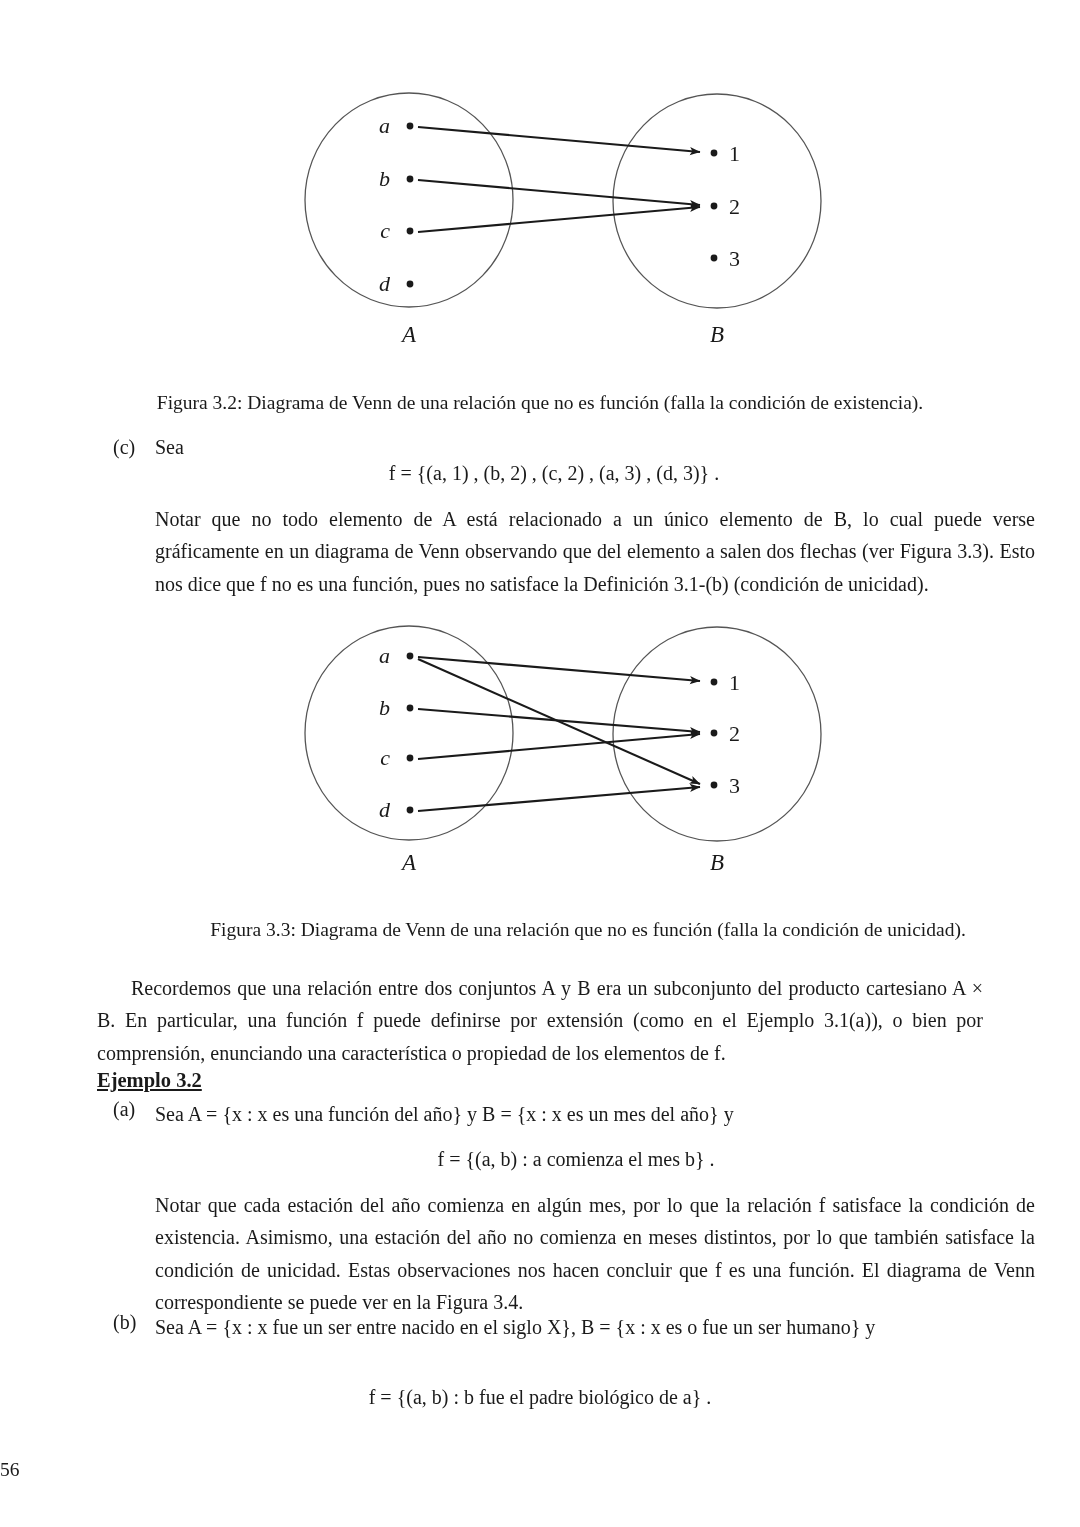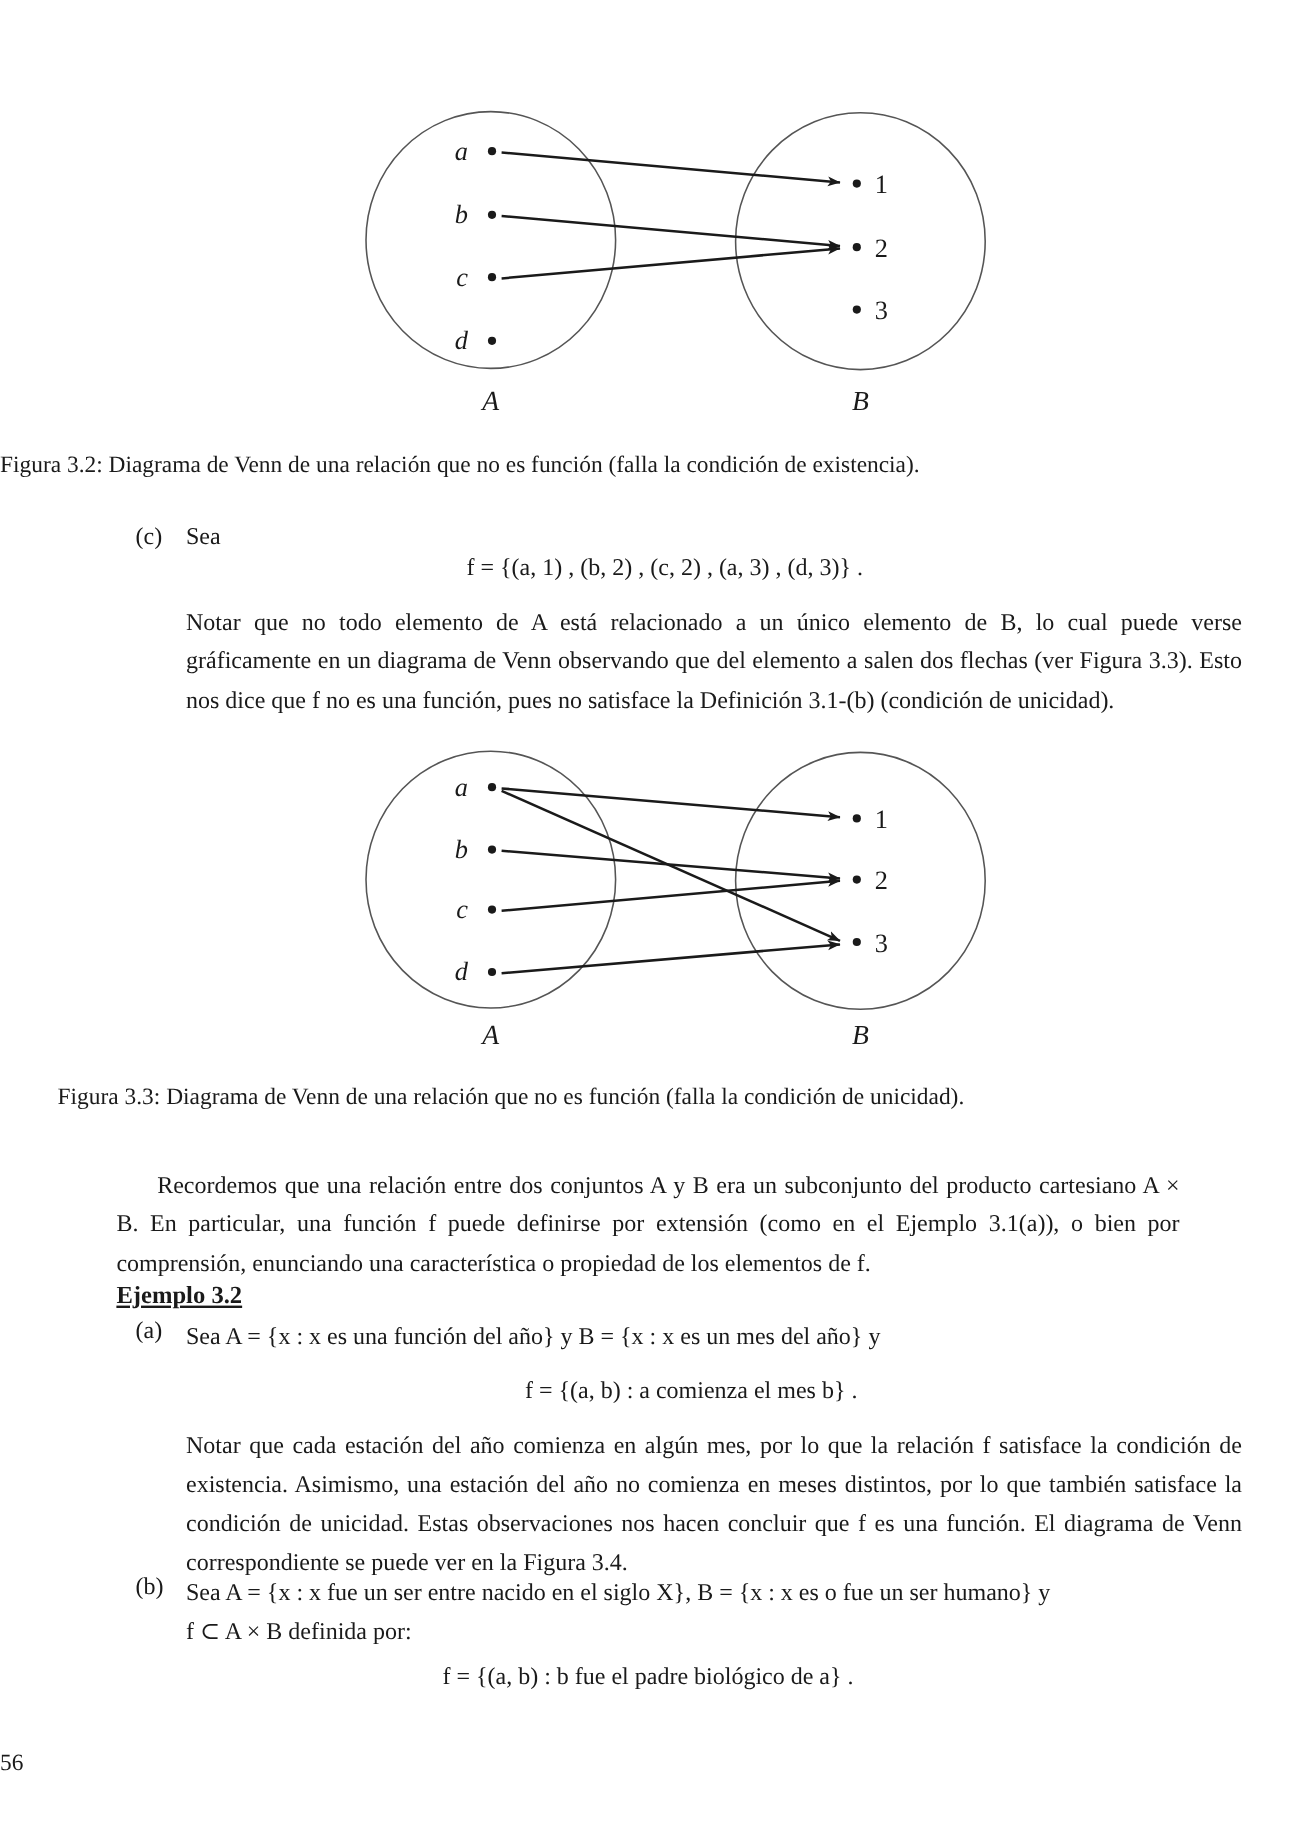--- a/index.html
+++ b/index.html
@@ -26,23 +26,24 @@
     position: absolute;
     left: 0;
     width: 1080px;
   }
   .venn-svg { display: block; }
 
   
   .caption {
     position: absolute;
     width: 1080px;
-    text-align: left;
+    text-align: center;
     font-size: 19.5px;
     line-height: 1.45;
+    margin-top: 15px;
   }
   .para {
     position: absolute;
     font-size: 20px;
     line-height: 1.62;
     text-align: justify;
     text-justify: inter-word;
   }
   .para.nojust { text-align: left; }
 
@@ -171,19 +172,18 @@
 
   <div class="item-label" style="top:1098px; left:113px;">(a)</div>
   <div class="para nojust" style="top:1098px; left:155px; width:880px;">Sea A = {x : x es una función del año} y B = {x : x es un mes del año} y</div>
 
   <div class="display-math" style="top:1148px;margin-left:36px;">f = {(a, b) : a comienza el mes b} .</div>
 
   <div class="para" style="top:1189px; left:155px; width:880px;">Notar que cada estación del año comienza en algún mes, por lo que la relación f satisface la condición de existencia. Asimismo, una estación del año no comienza en meses distintos, por lo que también satisface la condición de unicidad. Estas observaciones nos hacen concluir que f es una función. El diagrama de Venn correspondiente se puede ver en la Figura 3.4.</div>
 
   <div class="item-label" style="top:1311px; left:113px;">(b)</div>
   <div class="para nojust" style="top:1311px; left:155px; width:885px;">Sea A = {x : x fue un ser entre nacido en el siglo X}, B = {x : x es o fue un ser humano} y</div>
-  <div class="para nojust" style="top:1344px; left:155px; width:885px;">f ⊂ A × B definida por:</div>
 
   <div class="display-math" style="top:1386px;">f = {(a, b) : b fue el padre biológico de a} .</div>
 
   <div class="folio" style="top:1459px;">56</div>
 
 </div>
 
 </body></html>

